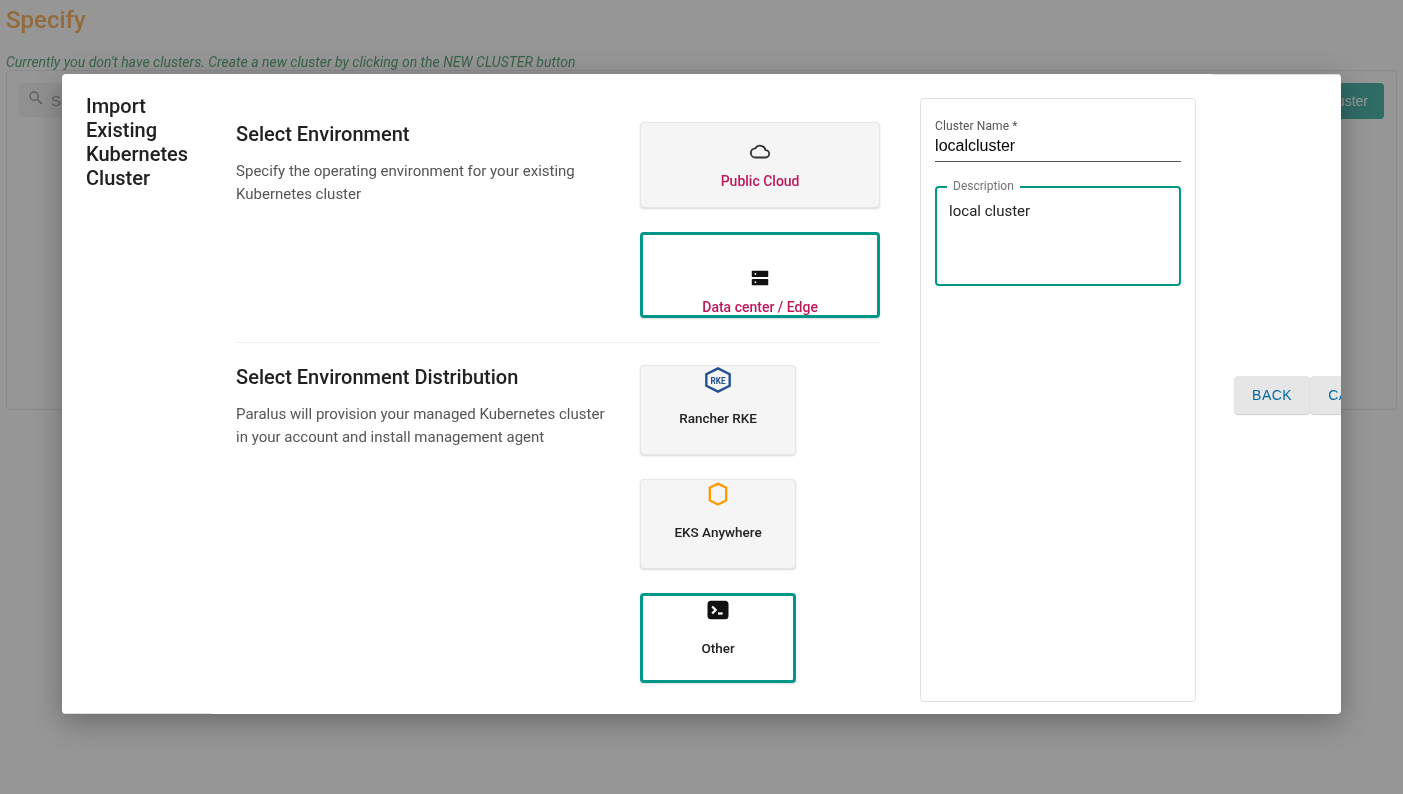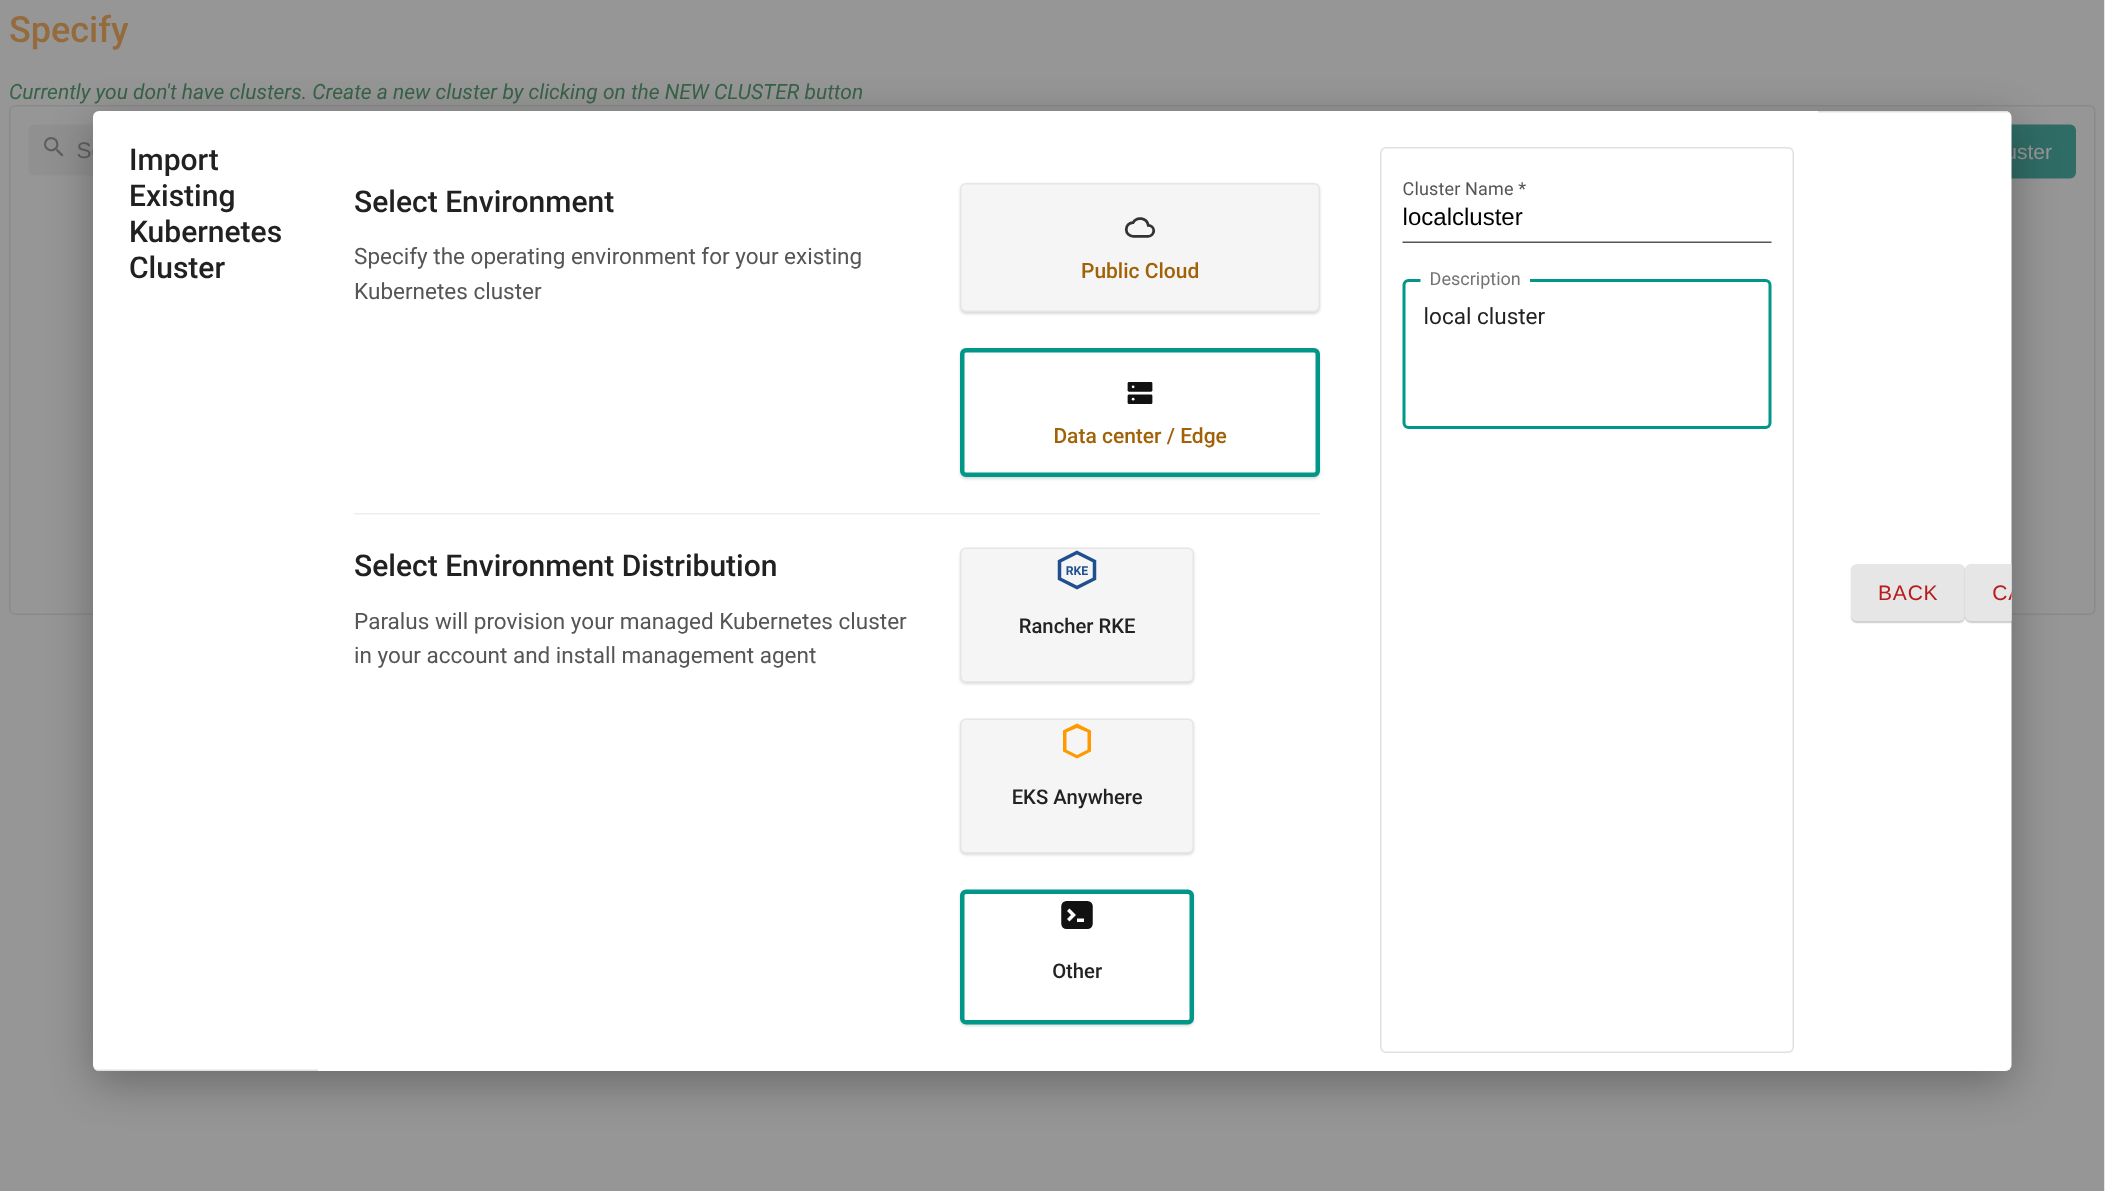--- a/index.html
+++ b/index.html
@@ -17,38 +17,38 @@
   .dialog-title { font-size:20px; font-weight:500; color:#212121; }
   .dialog-body { flex:1; display:flex; }
   .left-col { flex:1; padding:24px; }
   .right-col { width:308px; padding:24px 16px 16px 16px; }
   .section { display:flex; gap:24px; padding:24px 0; }
   .section-text { width:380px; flex:none; }
   .section-text h3 { font-size:20px; font-weight:500; margin-bottom:14px; }
   .section-text p { font-size:15px; color:#555; line-height:1.5; }
   .options { flex:1; display:flex; flex-wrap:wrap; gap:24px; align-content:flex-start; }
   .env-card { width:240px; height:86px; background:#f5f5f5; border:1px solid #e6e6e6; border-radius:4px; display:flex; flex-direction:column; align-items:center; justify-content:center; gap:10px; cursor:pointer; box-shadow:0 1px 2px rgba(0,0,0,.15); }
-  .env-card.selected { background:#fff; border:3px solid #009688; }
+  .env-card.selected { background:#fff; border:3px solid #009688;justify-content:flex-end; }
   .env-card .icon-slot svg { width:26px; height:22px; display:block; }
-  .env-card .card-label { font-size:14px; font-weight:500; color:#a16207; }
+  .env-card .card-label { font-size:14px; font-weight:500; color:#be185d; }
   .distro-card { width:156px; height:90px; background:#f5f5f5; border:1px solid #e6e6e6; border-radius:4px; display:flex; flex-direction:column; align-items:center; justify-content:flex-start; gap:16px; cursor:pointer; box-shadow:0 1px 2px rgba(0,0,0,.15); }
   .distro-card.selected { background:#fff; border:3px solid #009688; }
   .distro-card .icon-slot svg { width:28px; height:28px; display:block; }
   .distro-card .card-label { font-size:13.5px; font-weight:500; color:#222; }
   .form-card { border:1px solid #e0e0e0; border-radius:4px; height:604px; padding:20px 14px; display:flex; flex-direction:column; gap:24px; }
   .text-field { position:relative; }
   .text-field label { display:block; font-size:12px; color:#555; margin-bottom:2px; letter-spacing:.1px; }
   .text-field input { width:100%; border:none; border-bottom:1px solid #555; outline:none; font-size:16px; padding:2px 0 6px 0; background:transparent; }
   .textarea-field { position:relative; border:2px solid #009688; border-radius:4px; padding:14px 12px 12px 12px; }
   .textarea-field .legend { position:absolute; top:-9px; left:10px; background:#fff; padding:0 6px; font-size:12px; color:#737373; }
   .textarea-field textarea { width:100%; height:66px; border:none; resize:none; outline:none; font-size:15px; font-family:inherit; color:#222; }
   .dialog-footer { border-top:1px solid #e0e0e0; padding:16px 22px; display:flex; justify-content:space-between; align-items:center; }
   .footer-right { display:flex; gap:10px; }
   .btn { border:none; border-radius:4px; padding:0 18px; height:38px; font-size:14px; font-weight:500; letter-spacing:.5px; cursor:pointer; text-transform:uppercase; }
-  .btn-grey { background:#e6e6e6; color:#b91c1c; box-shadow:0 1px 1px rgba(0,0,0,.2);text-align:right; }
+  .btn-grey { background:#e6e6e6; color:#0369a1; box-shadow:0 1px 1px rgba(0,0,0,.2);text-align:right; }
   .btn-primary { background:#009688; color:#fff; box-shadow:0 1px 1px rgba(0,0,0,.2); }
   hr.sep { border:none; border-top:1px solid #eee; margin:0; }
 </style>
 </head>
 <body>
 
 <div class="page">
   <h1 class="page-title">Specify</h1>
   <div class="page-subtitle">Currently you don't have clusters. Create a new cluster by clicking on the NEW CLUSTER button</div>
   <div class="clusters-card">

